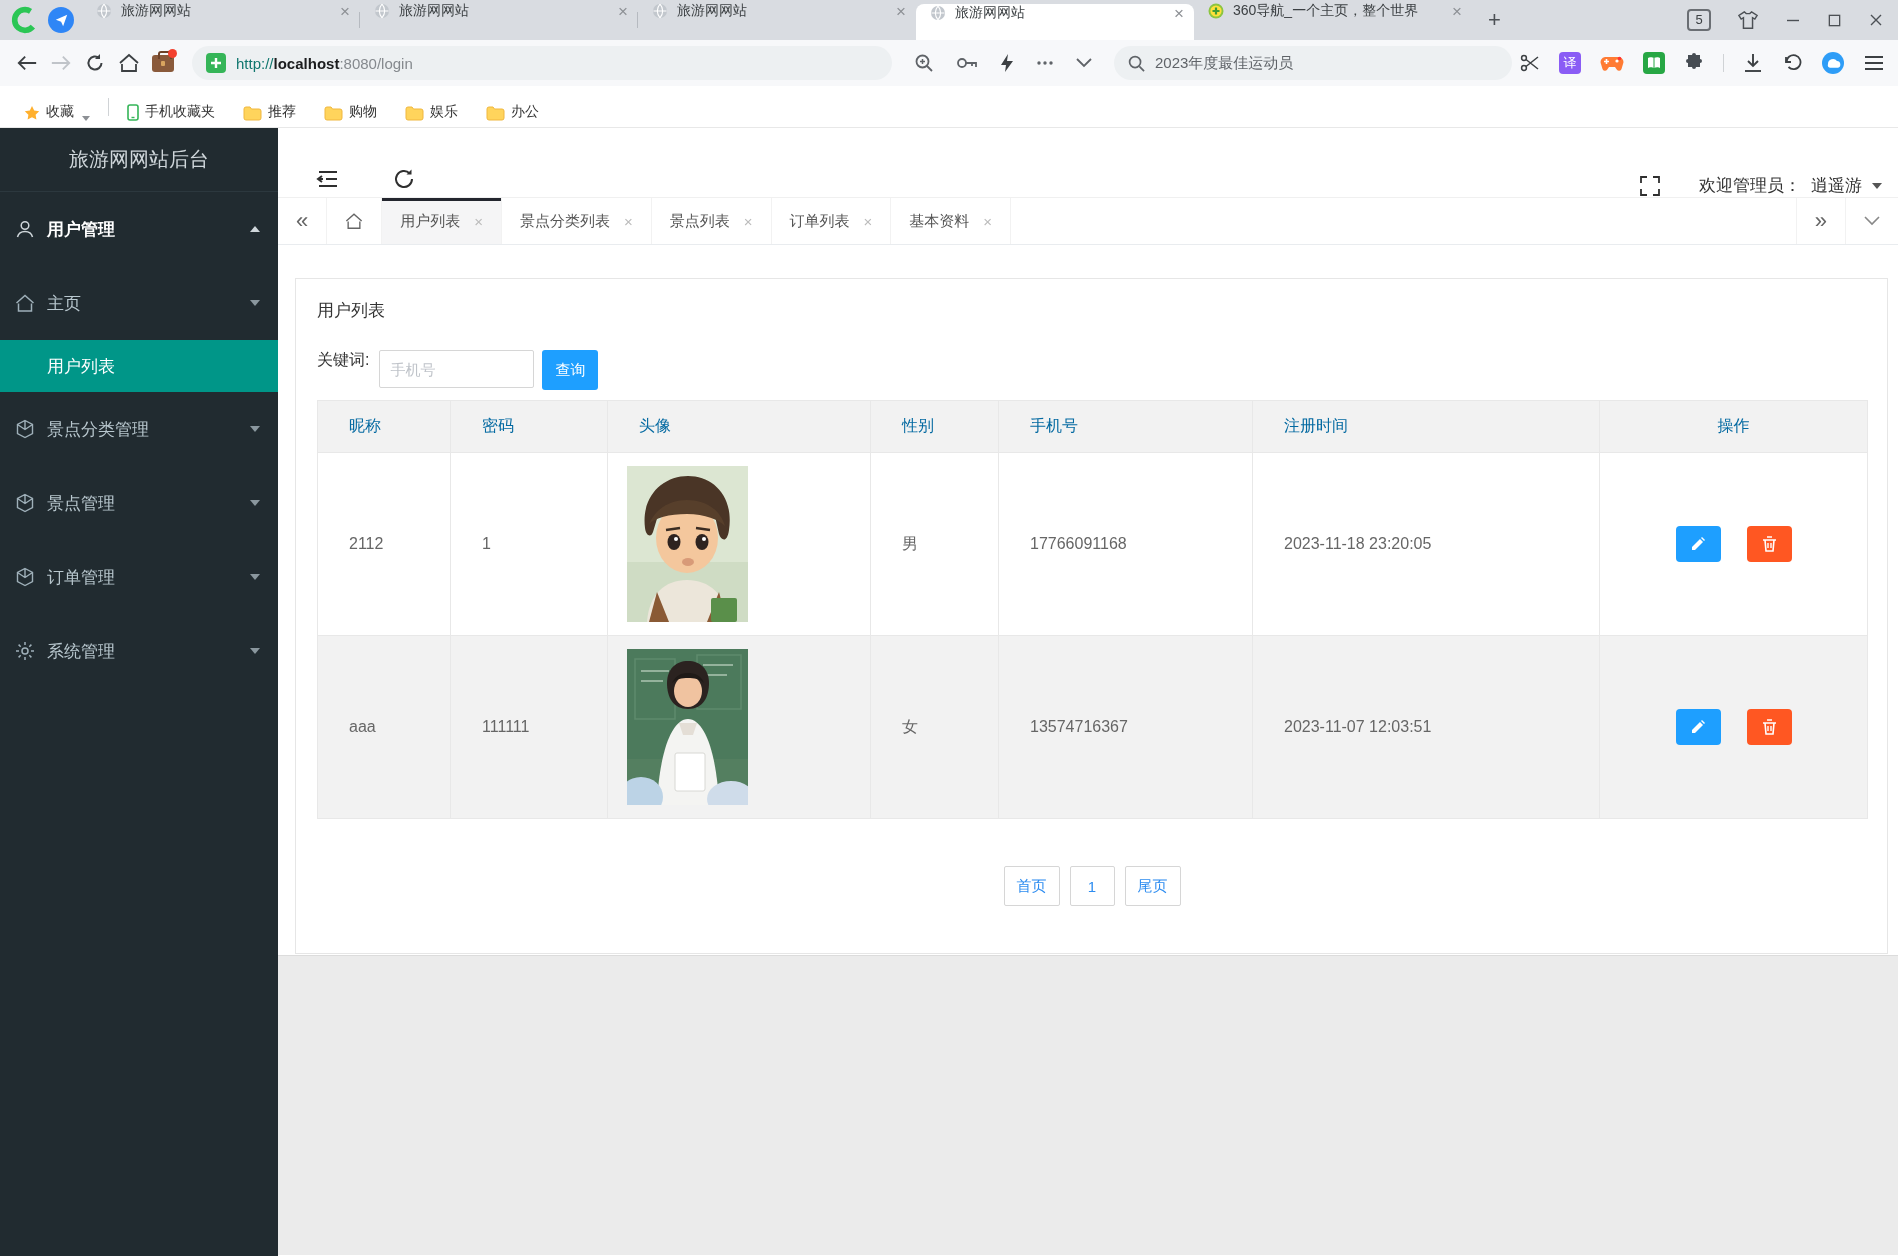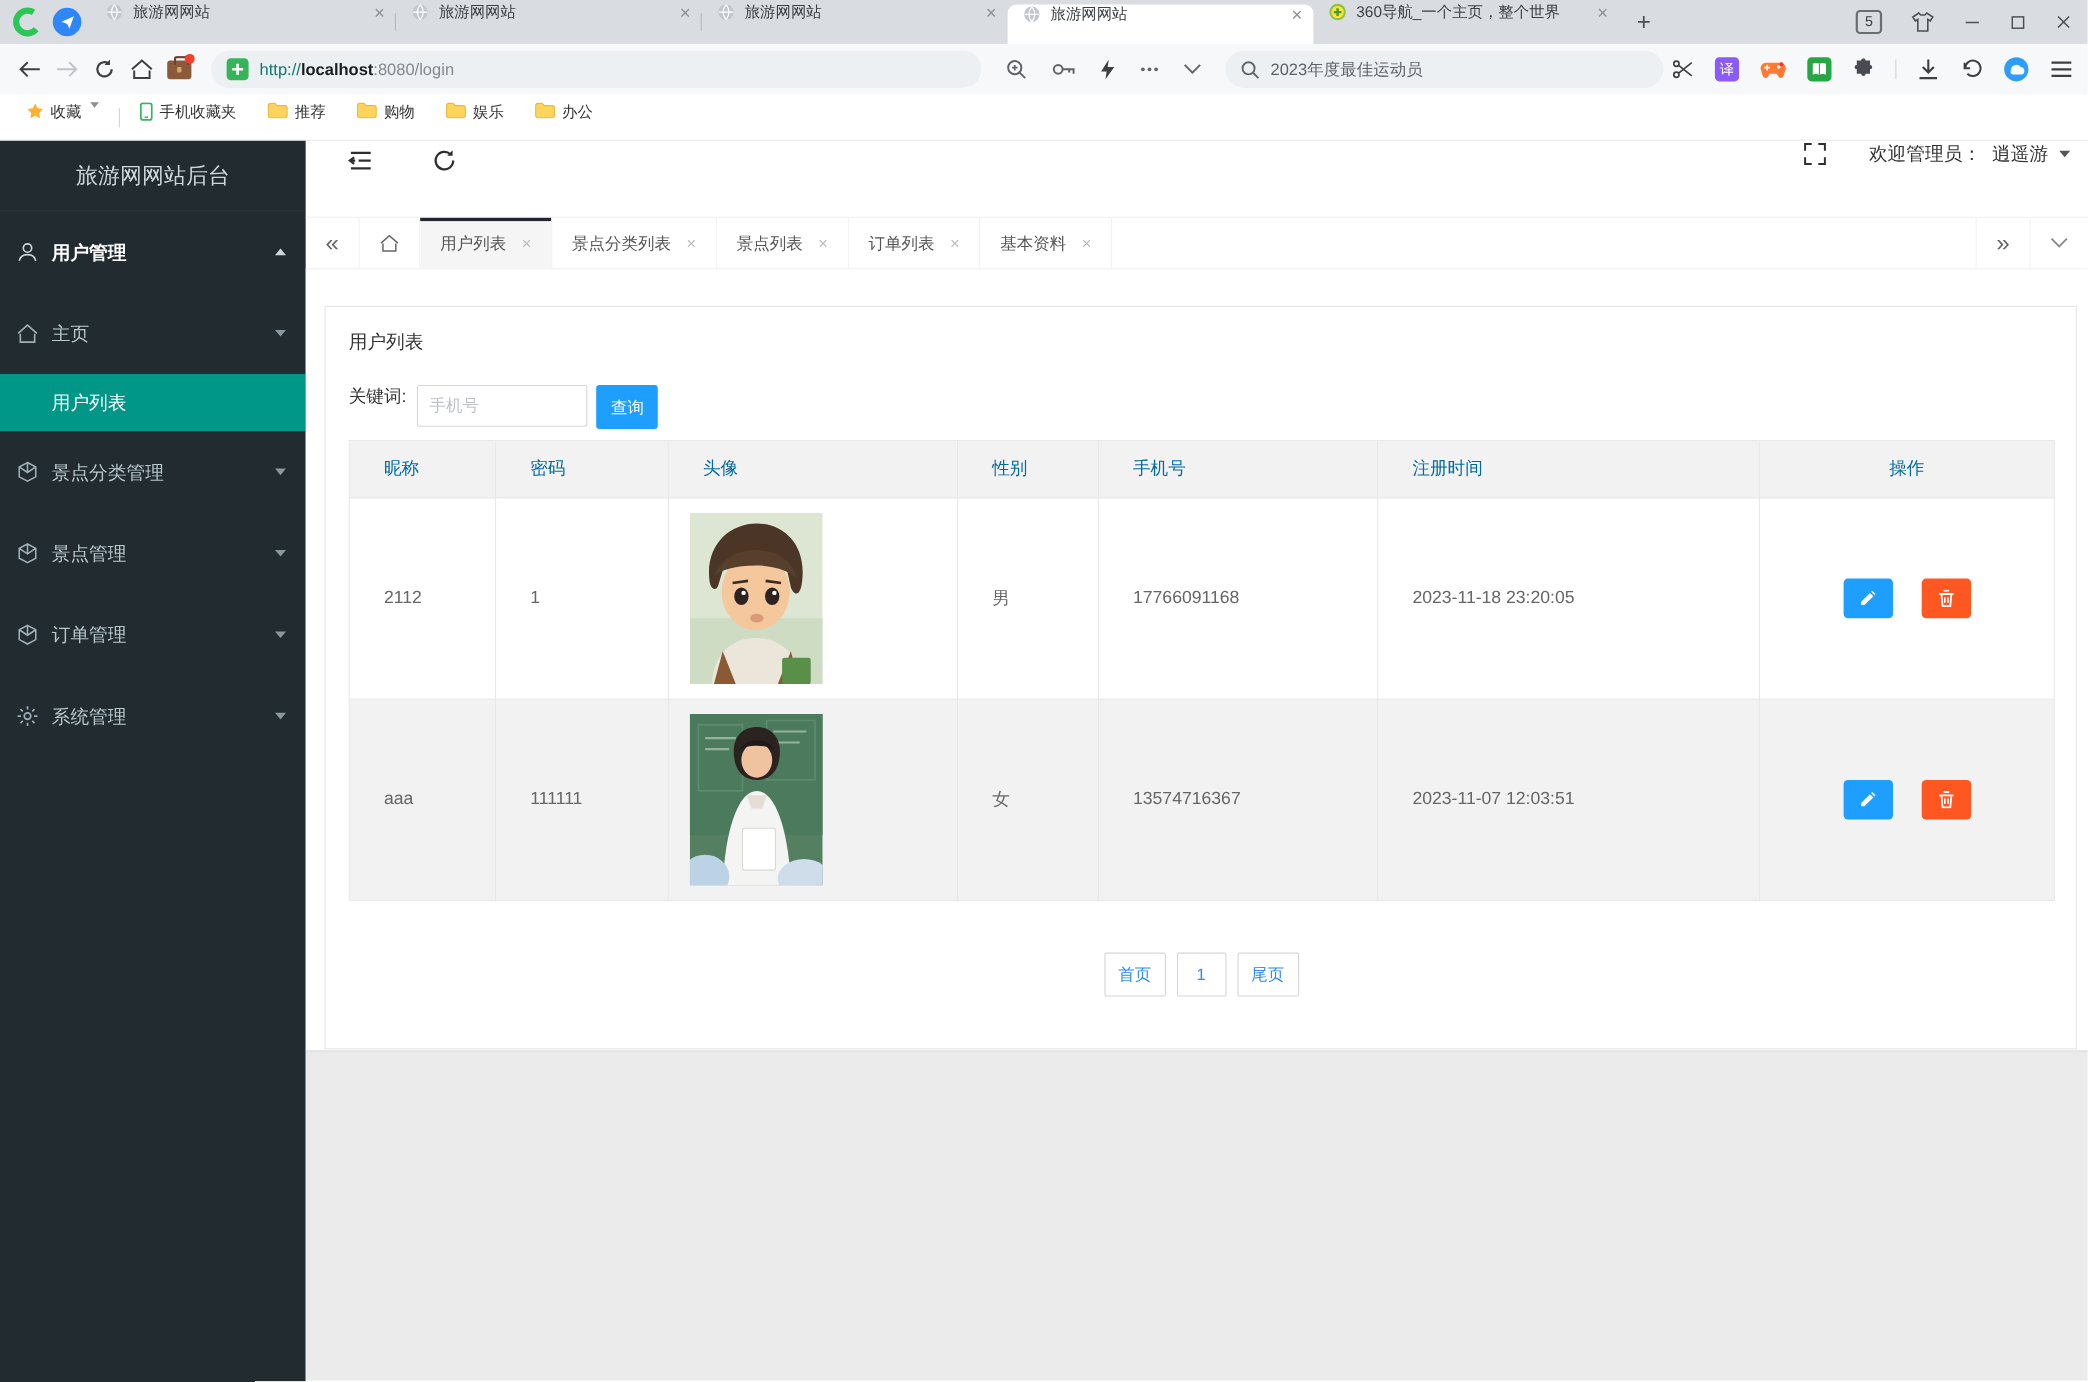--- a/index.html
+++ b/index.html
@@ -35,39 +35,39 @@
   .urltext .rest { color:#85898e; }
   .addricons { display:flex; align-items:center; gap:22px; margin:0 12px; }
   .searchfield { width:398px; height:34px; background:#edf0f2; border-radius:17px; display:flex; align-items:center; padding:0 14px; margin-left:10px; }
   .searchfield .q { font-size:15px; color:#5f6368; margin-left:10px; white-space:nowrap; }
   .rightcluster { margin-left:auto; display:flex; align-items:center; gap:19px; padding-right:6px; }
   .sqicon { width:22px; height:22px; border-radius:4px; display:flex; align-items:center; justify-content:center; color:#fff; font-size:13px; }
   .vdiv { width:1px; height:18px; background:#d0d3d6; }
 
   
   .bookmarks { height:42px; background:#fff; border-bottom:1px solid #e8e8e8; display:flex; align-items:center; padding-left:14px; gap:8px; }
-  .bmitem { display:flex; align-items:flex-start; gap:6px; font-size:14px; color:#333; padding:0 10px; height:28px; }
+  .bmitem { display:flex; align-items:flex-end; gap:6px; font-size:14px; color:#333; padding:0 10px; height:28px; }
   .bmcaret { width:0; height:0; border-left:4px solid transparent; border-right:4px solid transparent; border-top:5px solid #8d9095; margin-left:2px; }
 
   
   .app { display:flex; height:1128px; }
   .sidebar { width:278px; background:#212b30; color:#b8c7ce; flex:0 0 auto; }
   .sbtitle { height:64px; display:flex; align-items:center; justify-content:center; font-size:20px; color:#cfd6da; border-bottom:1px solid #2c383e; }
   .sbitem { height:74px; display:flex; align-items:center; padding:0 18px 0 15px; font-size:17px; cursor:pointer; }
   .sbitem .sbicon { width:20px; height:20px; margin-right:12px; flex:0 0 auto; color:#9fb0b9; }
   .sbitem .sblabel { flex:1; }
   .sbitem.open { color:#fff; font-weight:bold; }
   .caret-down { width:0; height:0; border-left:5px solid transparent; border-right:5px solid transparent; border-top:6px solid #8a979e; }
   .caret-up { width:0; height:0; border-left:5px solid transparent; border-right:5px solid transparent; border-bottom:6px solid #cfd6da; }
   .submenu { background:#1a2226; }
   .subitem { height:52px; display:flex; align-items:center; padding-left:47px; font-size:17px; color:#b8c7ce; cursor:pointer; }
   .subitem.active { background:#009688; color:#fff; }
 
   .main { flex:1; display:flex; flex-direction:column; background:#fff; min-width:0; }
-  .toolbar { height:69px; display:flex; align-items:flex-start; padding:0 16px 0 32px; }
+  .toolbar { height:69px; display:flex; align-items:flex-end; padding:0 16px 0 32px; }
   .toolic { width:36px; height:36px; display:flex; align-items:center; justify-content:center; color:#2f2f2f; }
   .toolic + .toolic { margin-left:40px; }
   .welcome { margin-left:auto; display:flex; align-items:center; gap:10px; font-size:17px; color:#333; }
   .fsicon { margin-right:28px; color:#2f2f2f; }
 
   
   .tabbar { height:48px; border-top:1px solid #f0f0f0; border-bottom:1px solid #e9ecef; display:flex; align-items:stretch; }
   .tbcell { display:flex; align-items:center; justify-content:center; padding:0 18px; color:#666; border-right:1px solid #f2f2f2; }
   .tbarrow { font-size:22px; color:#666; }
   .itab { display:flex; align-items:center; padding:0 18px; font-size:15px; color:#555; border-right:1px solid #f2f2f2; position:relative; cursor:pointer; white-space:nowrap; }

